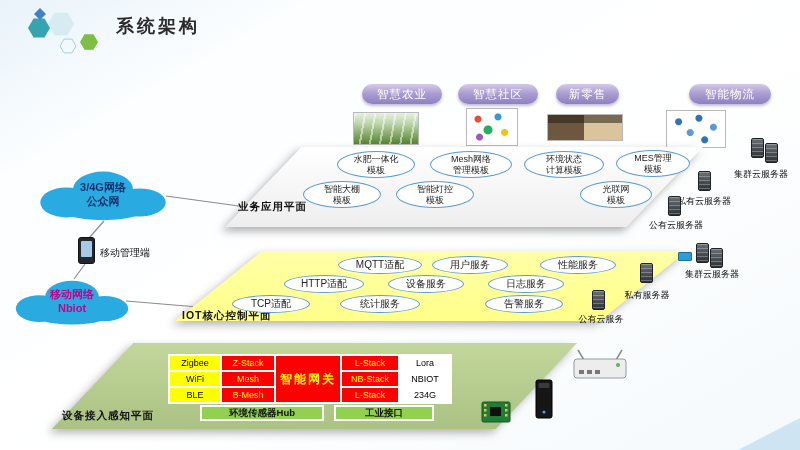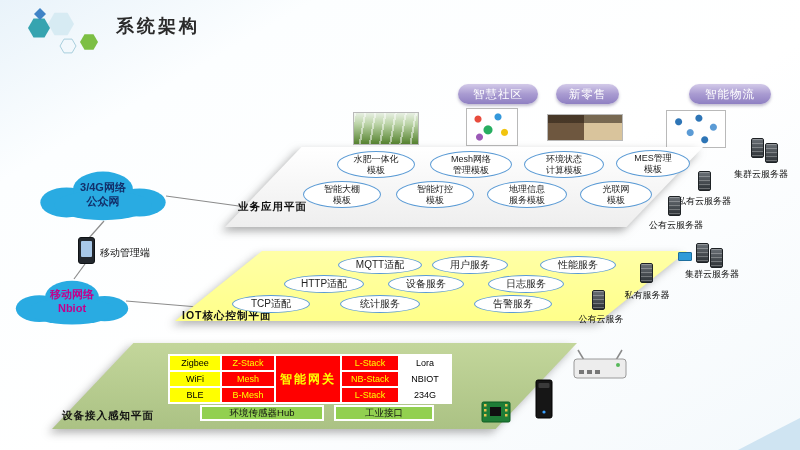--- a/index.html
+++ b/index.html
@@ -35,21 +35,21 @@
   .srv-label{position:absolute;font-size:9px;color:#111;text-align:center;white-space:nowrap}
   .grid{position:absolute;left:168px;top:354px;display:grid;
     grid-template-columns:50px 52px 64px 56px 50px;grid-auto-rows:14px;gap:2px;background:#fff;padding:2px}
   .cell{display:flex;align-items:center;justify-content:center;font-size:9px}
   .c-yellow{background:#ffff00;color:#000}
   .c-red{background:#ff0000;color:#ffff00}
   .c-white{background:#ffffff;color:#000}
   .gw{grid-column:3;grid-row:1 / span 3;background:#ff0000;color:#ffff00;font-weight:bold;
     font-size:12px;letter-spacing:2px;display:flex;align-items:center;justify-content:center}
   .bar{position:absolute;height:16px;background:#92d050;border:2px solid #fff;display:flex;
-    align-items:center;justify-content:center;font-size:9.5px;font-weight:normal;color:#111}
+    align-items:center;justify-content:center;font-size:9.5px;font-weight:bold;color:#111}
   .corner{right:0;bottom:0;width:0;height:0;border-bottom:32px solid #cfe4f2;border-left:62px solid transparent}
   .mob-label{position:absolute;font-size:10px;color:#111}
 </style>
 </head>
 <body>
 
 <div id="canvas">
 
   <svg class="abs" style="left:0;top:0" width="800" height="450" viewBox="0 0 800 450">
     <g stroke="#8c8c8c" stroke-width="1.2" fill="none">
@@ -62,20 +62,21 @@
 
   <svg class="abs" style="left:6px;top:2px" width="104" height="56" viewBox="0 0 104 56">
     <polygon points="68,22 61.5,33.3 48.5,33.3 42,22 48.5,10.7 61.5,10.7" fill="#cfe7f0" opacity="0.75"></polygon>
     <polygon points="44,26 38.5,35.5 27.5,35.5 22,26 27.5,16.5 38.5,16.5" fill="#36a4b0"></polygon>
     <polygon points="92,40 87.5,47.8 78.5,47.8 74,40 78.5,32.2 87.5,32.2" fill="#7cbf44"></polygon>
     <polygon points="40,12 34,18 28,12 34,6" fill="#3f83c6"></polygon>
     <polygon points="70,44 66,50.9 58,50.9 54,44 58,37.1 66,37.1" fill="none" stroke="#a9cfdd"></polygon>
   </svg>
   <div class="abs title">系统架构</div>
 
+  <div class="abs badge" style="left:362px;top:84px;width:80px">智慧农业</div>
   <div class="abs badge" style="left:458px;top:84px;width:80px">智慧社区</div>
   <div class="abs badge" style="left:556px;top:84px;width:63px">新零售</div>
   <div class="abs badge" style="left:689px;top:84px;width:82px">智能物流</div>
 
   <div class="abs thumb" style="left:353px;top:112px;width:66px;height:33px;
        background:repeating-linear-gradient(100deg,rgba(255,255,255,.5) 0 2px,rgba(255,255,255,0) 2px 10px),
        linear-gradient(180deg,#e7efe2 0%,#bcd4a8 35%,#55822f 100%)"></div>
   <div class="abs thumb" style="left:466px;top:108px;width:52px;height:38px;background:
        radial-gradient(circle at 22% 28%, #e84c3d 0 3px, transparent 4px),
        radial-gradient(circle at 62% 22%, #3498db 0 3px, transparent 4px),
@@ -132,22 +133,20 @@
   <div class="oval2" style="left:430px;top:151px;width:82px">Mesh网络
 管理模板</div>
   <div class="oval2" style="left:524px;top:151px;width:80px">环境状态
 计算模板</div>
   <div class="oval2" style="left:616px;top:150px;width:74px">MES管理
 模板</div>
   <div class="oval2" style="left:303px;top:181px;width:78px">智能大棚
 模板</div>
   <div class="oval2" style="left:396px;top:181px;width:78px">智能灯控
 模板</div>
-  <div class="oval2" style="left:487px;top:181px;width:80px">地理信息
-服务模板</div>
   <div class="oval2" style="left:580px;top:181px;width:72px">光联网
 模板</div>
 
   <div class="server" style="left:751px;top:138px"></div>
   <div class="server" style="left:765px;top:143px"></div>
   <div class="srv-label" style="left:722px;top:168px;width:78px">集群云服务器</div>
   <div class="server" style="left:698px;top:171px"></div>
   <div class="srv-label" style="left:666px;top:195px;width:76px">私有云服务器</div>
   <div class="server" style="left:668px;top:196px"></div>
   <div class="srv-label" style="left:638px;top:219px;width:76px">公有云服务器</div>
@@ -157,21 +156,21 @@
     </div>
   <div class="plane-label" style="left:182px;top:309px">IOT核心控制平面</div>
   <div class="oval1" style="left:338px;top:256px;width:84px">MQTT适配</div>
   <div class="oval1" style="left:432px;top:256px;width:76px">用户服务</div>
   <div class="oval1" style="left:540px;top:256px;width:76px">性能服务</div>
   <div class="oval1" style="left:284px;top:275px;width:80px">HTTP适配</div>
   <div class="oval1" style="left:388px;top:275px;width:76px">设备服务</div>
   <div class="oval1" style="left:488px;top:275px;width:76px">日志服务</div>
   <div class="oval1" style="left:232px;top:295px;width:78px">TCP适配</div>
   <div class="oval1" style="left:340px;top:295px;width:80px">统计服务</div>
-  <div class="oval1" style="left:474px;top:295px;width:78px">告警服务</div>
+  <div class="oval1" style="left:485px;top:295px;width:78px">告警服务</div>
 
   <div class="abs" style="left:678px;top:252px;width:14px;height:9px;background:#2f9bd8;border:1px solid #1c6e9e;border-radius:1px"></div>
   <div class="server" style="left:696px;top:243px"></div>
   <div class="server" style="left:710px;top:248px"></div>
   <div class="srv-label" style="left:672px;top:268px;width:80px">集群云服务器</div>
   <div class="server" style="left:640px;top:263px"></div>
   <div class="srv-label" style="left:612px;top:289px;width:70px">私有服务器</div>
   <div class="server" style="left:592px;top:290px"></div>
   <div class="srv-label" style="left:566px;top:313px;width:70px">公有云服务</div>
 

